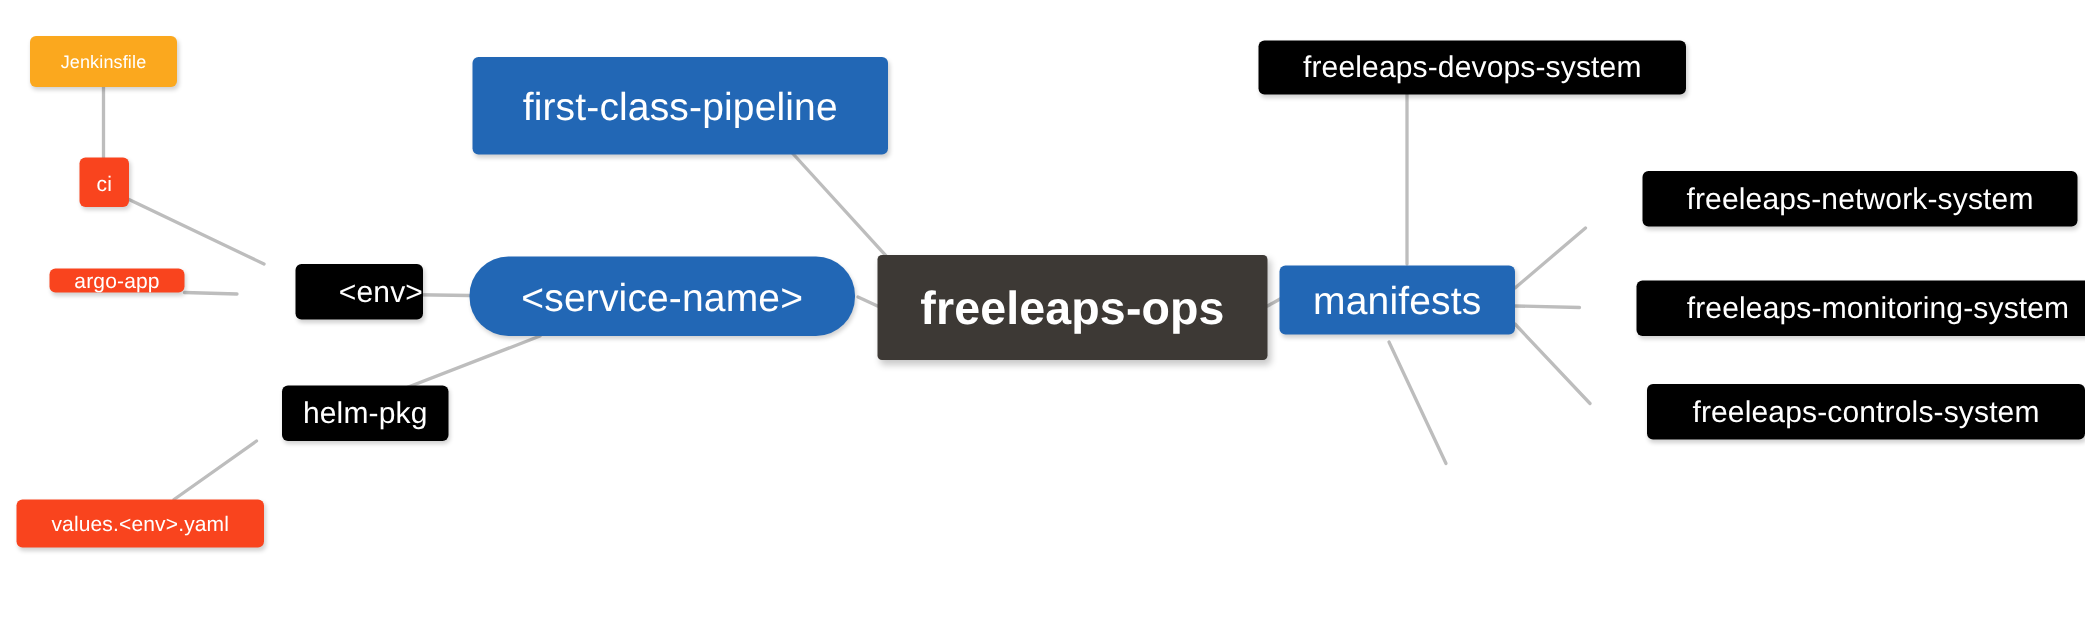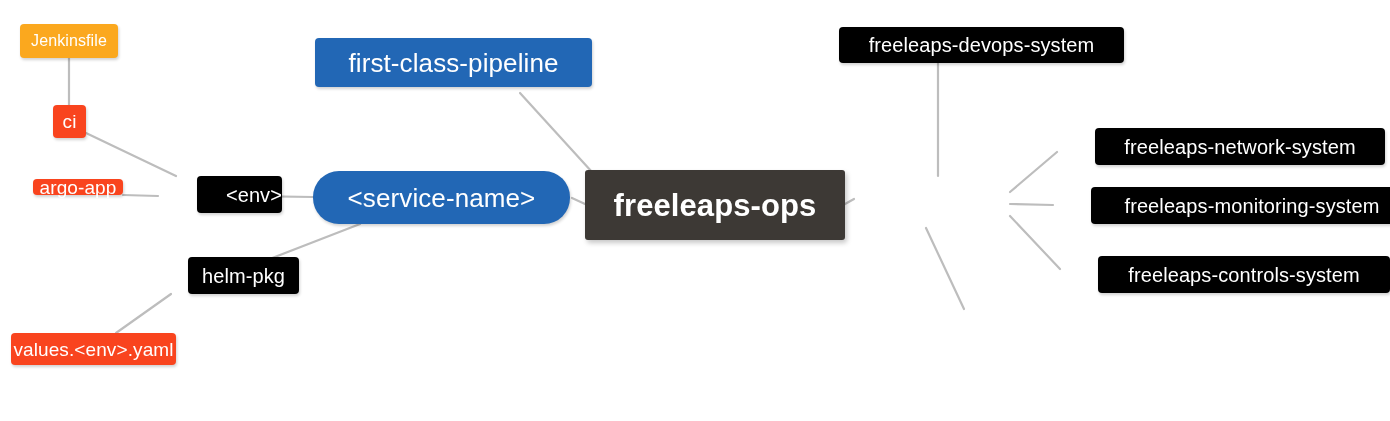--- a/index.html
+++ b/index.html
@@ -46,22 +46,22 @@
     box-shadow: 2px 3px 5px rgba(0,0,0,0.22);
   }
   .node-blue  { background: #2267b5; }
   .node-green { background: #000000; margin-left: 39px; }
   .node-red   { background: #f9441e; }
   .node-amber { background: #fba81e; }
 
   .size-root  { font-size: 31px; font-weight: bold; }
   .size-l1    { font-size: 26px; }
   .size-l2    { font-size: 20px; }
-  .size-l3    { font-size: 19px; }
-  .size-xs    { font-size: 16px; }
+  .size-l3    { font-size: 14px; }
+  .size-xs    { font-size: 12px; }
 </style>
 </head>
 <body>
 
 <div id="mindmap">
 
   <svg id="edges" viewBox="0 0 1390 421" xmlns="http://www.w3.org/2000/svg">
     <g fill="none" stroke="#bdbdbd" stroke-width="2.2" stroke-linecap="round">
 
       <path d="M585,204 L572,198"></path>
@@ -95,24 +95,27 @@
   </svg>
 
   <div class="node node-root size-root" style="left:585px; top:170px; width:260px; height:70px;">
     <span>freeleaps-ops</span>
   </div>
 
   <div class="node node-blue size-l1" style="left:313px; top:171px; width:257px; height:53px;border-radius:26px;">
     <span>&lt;service-name&gt;</span>
   </div>
 
-  <div class="node node-blue size-l1" style="left:315px; top:38px; width:277px; height:49px;">
+  <div class="node node-blue size-l1" style="left:315px; top:38px; width:277px; height:65px;">
     <span>first-class-pipeline</span>
   </div>
 
+  <div class="node node-blue size-l1" style="left:853px; top:177px; width:157px; height:46px;">
+    <span>manifests</span>
+  </div>
 
   <div class="node node-green size-l2" style="left:158px; top:176px; width:85px; height:37px;justify-content:flex-end;">
     <span>&lt;env&gt;</span>
   </div>
 
   <div class="node node-green size-l2" style="left:149px; top:257px; width:111px; height:37px;">
     <span>helm-pkg</span>
   </div>
 
   <div class="node node-red size-l3" style="left:53px; top:105px; width:33px; height:33px;">
@@ -128,21 +131,21 @@
   </div>
 
   <div class="node node-amber size-xs" style="left:20px; top:24px; width:98px; height:34px;">
     <span>Jenkinsfile</span>
   </div>
 
   <div class="node node-green size-l2" style="left:800px; top:27px; width:285px; height:36px;">
     <span>freeleaps-devops-system</span>
   </div>
 
-  <div class="node node-green size-l2" style="left:1056px; top:128px; width:290px; height:37px;">
+  <div class="node node-green size-l2" style="left:1056px; top:114px; width:290px; height:37px;">
     <span>freeleaps-network-system</span>
   </div>
 
   <div class="node node-green size-l2" style="left:1052px; top:187px; width:322px; height:37px;">
     <span>freeleaps-monitoring-system</span>
   </div>
 
   <div class="node node-green size-l2" style="left:1059px; top:256px; width:292px; height:37px;">
     <span>freeleaps-controls-system</span>
   </div>

